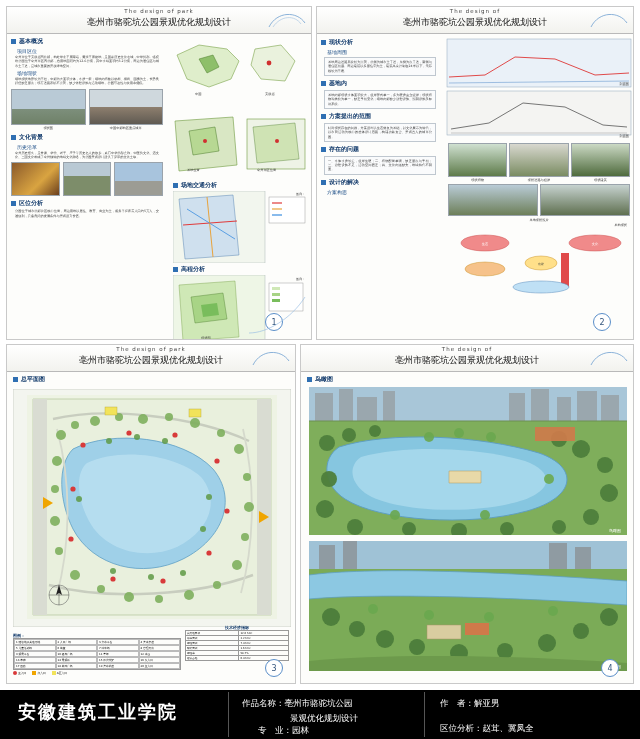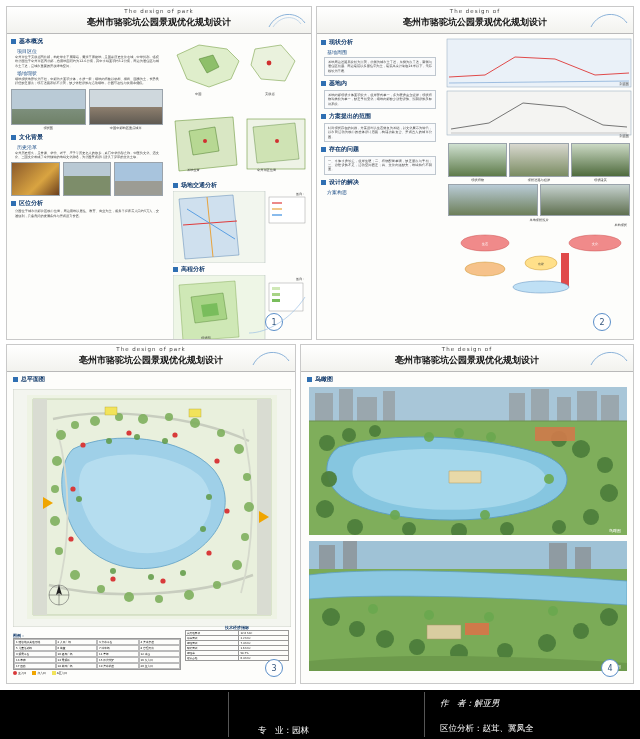--- a/index.html
+++ b/index.html
@@ -1,20 +1,20 @@
 <!DOCTYPE html>
 <html><head>
 <meta charset="utf-8">
 <style>
   html,body{margin:0;padding:0;background:#ffffff;}
   body{width:640px;height:739px;font-family:"DejaVu Sans","Liberation Sans",sans-serif;overflow:hidden;position:relative;}
   .sheet{position:absolute;background:#fdfdfb;border:1px solid #c9c9c9;box-sizing:border-box;overflow:hidden;}
   .panel-head{position:relative;height:26px;border-bottom:1px solid #b9b9b9;background:linear-gradient(#ffffff,#f2f2ee);}
   .ph-en{position:absolute;left:50%;transform:translateX(-50%);top:1px;font-size:5.5px;color:#444;letter-spacing:1px;}
-  .ph-cn{position:absolute;left:50%;transform:translateX(-50%);top:9px;font-size:9px;color:#111;font-weight:bold;white-space:nowrap;font-family:"DejaVu Sans",sans-serif;}
+  .ph-cn{position:absolute;left:50%;transform:translateX(-50%);top:9px;font-size:9px;color:#111;font-weight:normal;white-space:nowrap;font-family:"DejaVu Sans",sans-serif;}
   .ph-swirl{position:absolute;right:4px;top:2px;width:40px;height:20px;}
   .sec{margin:3px 4px 0 4px;}
   .sec-title{display:flex;align-items:center;gap:3px;font-size:6px;color:#123a6b;font-weight:bold;}
   .sec-title .sq{width:5px;height:5px;background:#2f6fb2;display:inline-block;}
   .subt{font-size:5px;color:#1a4c86;margin:2px 0 1px 6px;}
   .para{font-size:3.2px;line-height:1.35;color:#3a3a3a;text-align:justify;margin:1px 4px 2px 4px;word-break:break-all;}
   .boxed{border:1px solid #bfc7cf;background:#fafbfc;padding:2px 3px;margin:2px 3px;}
   .imgrow{display:flex;gap:3px;margin:3px 4px;}
   .imgcap{font-size:3.2px;text-align:center;color:#333;margin-top:1px;}
   .ph{border:1px solid #9aa3ab;box-sizing:border-box;}
@@ -531,25 +531,30 @@
       <rect x="156" y="82" width="24" height="12" fill="#cf7a4a"></rect>
       <path d="M0 120 C80 112 200 114 318 122 L318 130 L0 130 Z" fill="#6d9a4c"></path>
     </svg>
     <div class="imgcap" style="position:absolute;right:6px;bottom:2px;color:#fff;font-size:4px;">鸟瞰图</div>
   </div>
 
   <div class="pagenum" style="right:14px;bottom:6px;">4</div>
 </div>
 
 <div class="footer">
+  <div class="school">安徽建筑工业学院</div>
   <div class="divider" style="left:228px;"></div>
   <div class="divider" style="left:424px;"></div>
 
+  <div class="fcol" style="left:242px;top:6px;">
+    <span>作品名称：</span><span>亳州市骆驼坑公园</span><br>
+    <span style="margin-left:48px;">景观优化规划设计</span>
+  </div>
   <div class="fcol" style="left:258px;top:33px;">
     <span>专　业：</span><span>园林</span>
   </div>
-  <div class="fcol" style="left:440px;top:6px;font-style:italic;">
+  <div class="fcol" style="left:440px;top:6px;">
     <span>作　者：</span><span>解亚男</span>
   </div>
   <div class="fcol" style="left:440px;top:31px;">
     <span>区位分析：</span><span>赵茸、冀凤全</span>
   </div>
 </div>
 
 </body></html>

